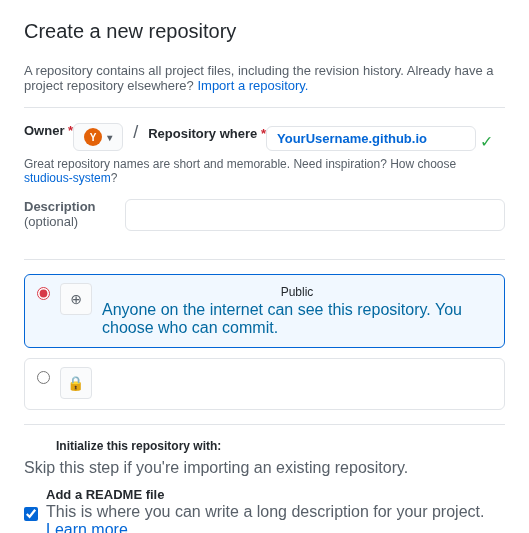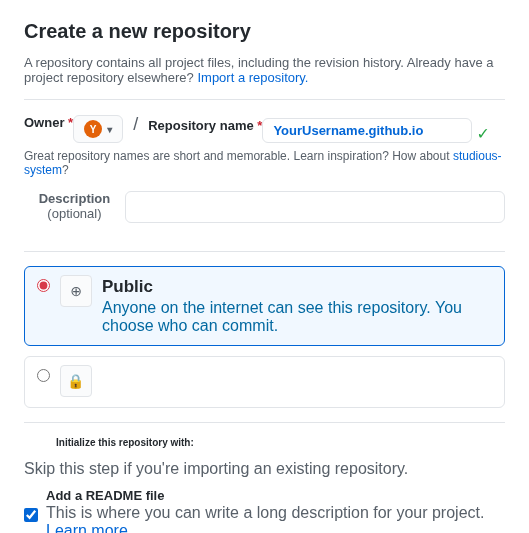--- a/index.html
+++ b/index.html
@@ -7,22 +7,22 @@
       font-family: -apple-system, BlinkMacSystemFont, "Segoe UI", Helvetica, Arial, sans-serif;
       font-size: 13px;
       color: #24292e;
       background: #fff;
       padding: 20px 24px;
       width: 529px;
       min-height: 533px;
     }
     h1 {
       font-size: 20px;
-      font-weight: 700;
-      margin-bottom: 12px;
+      font-weight: 400;
+      margin-bottom: 20px;
       color: #24292e;
     }
     .subtitle {
       color: #586069;
       font-size: 13px;
     }
     .subtitle a, a {
       color: #0366d6;
       text-decoration: none;
     }
@@ -101,21 +101,20 @@
       font-size: 12px;
       color: #586069;
       margin-bottom: 14px;
     }
     .suggestion-text a { color: #0366d6; }
     .desc-label {
       font-size: 13px;
       font-weight: 600;
       margin-bottom: 4px;
       color: #586069;
-      text-align: center;
     }
     .desc-label .optional {
       font-weight: 400;
       color: #586069;
     }
     .desc-input {
       width: 100%;
       border: 1px solid #e1e4e8;
       border-radius: 6px;
       padding: 5px 10px;
@@ -155,32 +154,33 @@
       border-radius: 4px;
       display: flex;
       align-items: center;
       justify-content: center;
       background: #fafbfc;
       flex-shrink: 0;
       margin-top: -2px;
     }
     .radio-content { flex: 1; }
     .radio-title {
-      font-weight: 700;
-      font-size: 17px;
+      font-weight: 400;
+      font-size: 12px;
       margin-bottom: 2px;
+      text-align: center;
     }
     .radio-desc {
       font-size: 16px;
       color: #0369a1;
     }
     .section-title {
-      font-size: 10px;
-      font-weight: 600;
-      margin-bottom: 12px;
+      font-size: 12px;
+      font-weight: 600;
+      margin-bottom: 6px;
       padding-left: 32px;
     }
     .section-subtitle {
       font-size: 16px;
       color: #586069;
       margin-bottom: 10px;
     }
     .checkbox-group {
       display: flex;
       flex-direction: column;
@@ -230,32 +230,32 @@
       <span class="required">*</span>
     </div>
     <button class="owner-btn">
       <span class="avatar-icon">Y</span>
       <span class="chevron">▾</span>
     </button>
   </div>
   <div class="separator">/</div>
   <div class="field-group">
     <div class="field-label">
-      <span>Repository name</span>
+      <span>Repository where</span>
       <span class="required">*</span>
     </div>
     <div style="display:flex;align-items:flex-end;gap:4px;">
       <input class="repo-name-input" type="text" value="YourUsername.github.io" style="">
       <span class="checkmark-icon">✓</span>
     </div>
   </div>
 </div>
 
 <p class="suggestion-text">
-  <span>Great repository names are short and memorable. Learn inspiration? How about </span><a>studious-system</a><span>?</span>
+  <span>Great repository names are short and memorable. Need inspiration? How choose </span><a>studious-system</a><span>?</span>
 </p>
 
 <div class="field-group" style="width:100%;margin-bottom:0;">
   <div class="desc-label">
     <span>Description</span> <span class="optional">(optional)</span>
   </div>
   <input class="desc-input" type="text" placeholder="" style="">
 </div>
 
 <hr>

